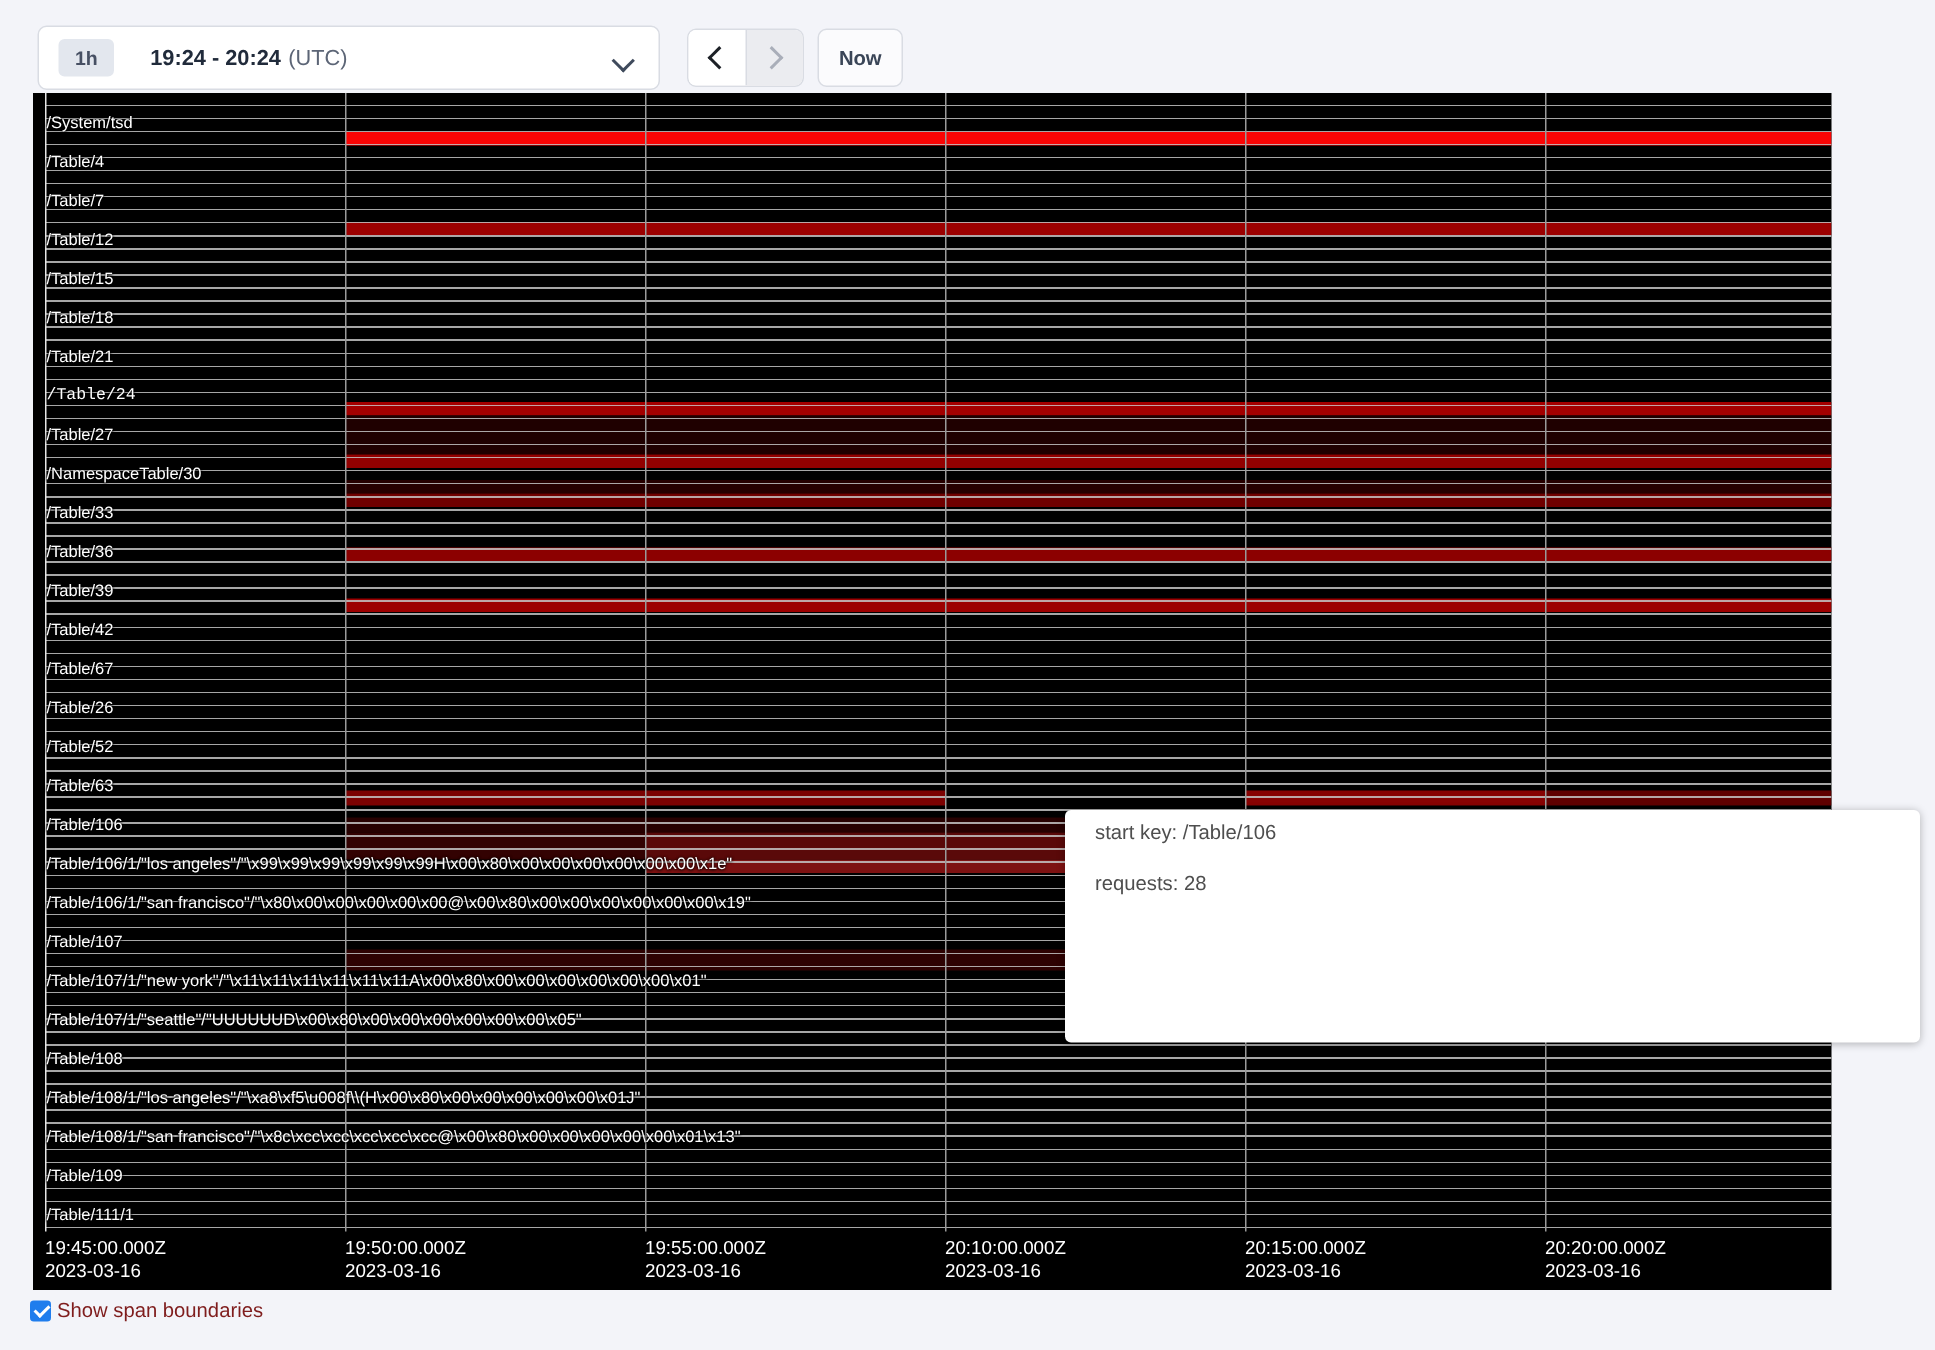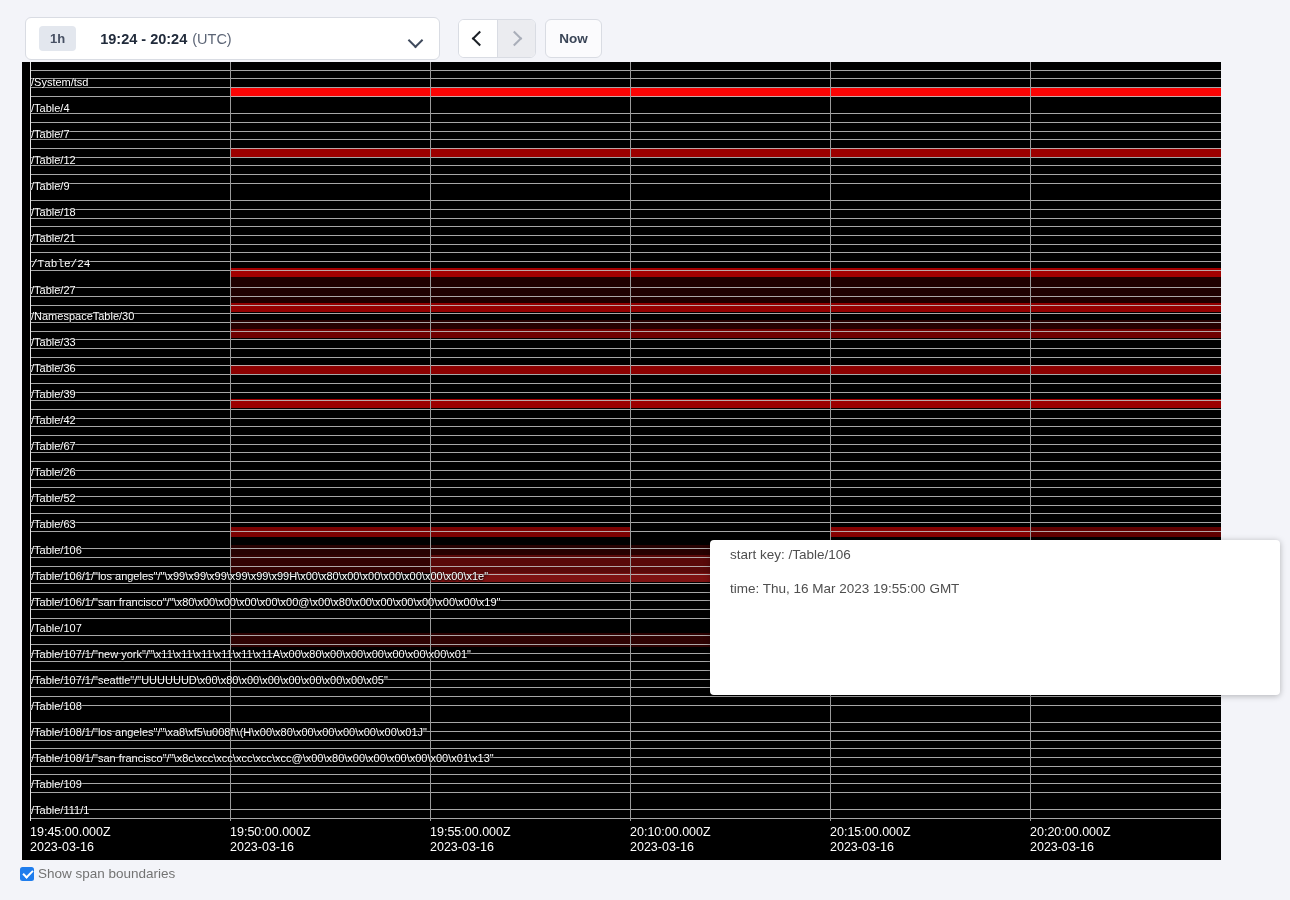--- a/index.html
+++ b/index.html
@@ -41,21 +41,21 @@
   
   .tooltip{position:absolute;left:710px;top:540px;width:570px;height:155px;background:#fff;border-radius:4px;
     box-shadow:0 1px 6px rgba(0,0,0,0.28);box-sizing:border-box;padding:5px 10px 0 20px;z-index:20;}
   .ttline{font-size:13.5px;line-height:19px;color:#4e4e4e;margin-bottom:15px;white-space:nowrap;overflow:hidden;}
 
   
   .footer{position:absolute;left:20px;top:866px;display:flex;align-items:center;}
   .checkbox{width:14px;height:14px;background:#1f7ded;border-radius:2.5px;position:relative;cursor:pointer;}
   .checkbox .mark{position:absolute;left:4.5px;top:1.5px;width:4px;height:8px;border-right:2px solid #fff;
     border-bottom:2px solid #fff;transform:rotate(45deg);}
-  .footer-label{margin-left:4px;font-size:13.5px;color:#737373;}
+  .footer-label{margin-left:4px;font-size:13.5px;color:#7f1d1d;}
 </style>
 </head>
 <body>
 
 <div class="toolbar">
   <div class="range-select">
     <span class="range-badge">1h</span>
     <span class="range-text">19:24 - 20:24</span>
     <span class="range-suffix">(UTC)</span>
     <span class="chev-down"></span>
@@ -93,21 +93,21 @@
     <div class="vline left-edge" style="left: 8px;"></div>
     <div class="vline" style="left: 208px;"></div>
     <div class="vline" style="left: 408px;"></div>
     <div class="vline" style="left: 608px;"></div>
     <div class="vline" style="left: 808px;"></div>
     <div class="vline" style="left: 1008px;"></div>
     <div class="rowlabel" style="top: 14px;">/System/tsd</div>
     <div class="rowlabel" style="top: 40px;">/Table/4</div>
     <div class="rowlabel" style="top: 66px;">/Table/7</div>
     <div class="rowlabel" style="top: 92px;">/Table/12</div>
-    <div class="rowlabel" style="top: 118px;">/Table/9</div>
+    <div class="rowlabel" style="top: 118px;">/Table/15</div>
     <div class="rowlabel" style="top: 144px;">/Table/18</div>
     <div class="rowlabel" style="top: 170px;">/Table/21</div>
     <div class="rowlabel" style="top: 196px; font-family: Liberation Mono, monospace;">/Table/24</div>
     <div class="rowlabel" style="top: 222px;">/Table/27</div>
     <div class="rowlabel" style="top: 248px;">/NamespaceTable/30</div>
     <div class="rowlabel" style="top: 274px;">/Table/33</div>
     <div class="rowlabel" style="top: 300px;">/Table/36</div>
     <div class="rowlabel" style="top: 326px;">/Table/39</div>
     <div class="rowlabel" style="top: 352px;">/Table/42</div>
     <div class="rowlabel" style="top: 378px;">/Table/67</div>
@@ -146,21 +146,21 @@
       <div>2023-03-16</div>
     </div>
     <div class="xtick" style="left: 1008px;">
       <div>20:20:00.000Z</div>
       <div>2023-03-16</div>
     </div>
   </div>
 
 <div class="tooltip">
     <div class="ttline">start key: /Table/106</div>
-    <div class="ttline">time: Thu, 16 Mar 2023 19:55:00 GMT</div>
+    <div class="ttline">requests: 28</div>
   </div>
 
 <div class="footer">
   <div class="checkbox">
     <span class="mark"></span>
   </div>
   <span class="footer-label">Show span boundaries</span>
 </div>
 
 </body></html>

